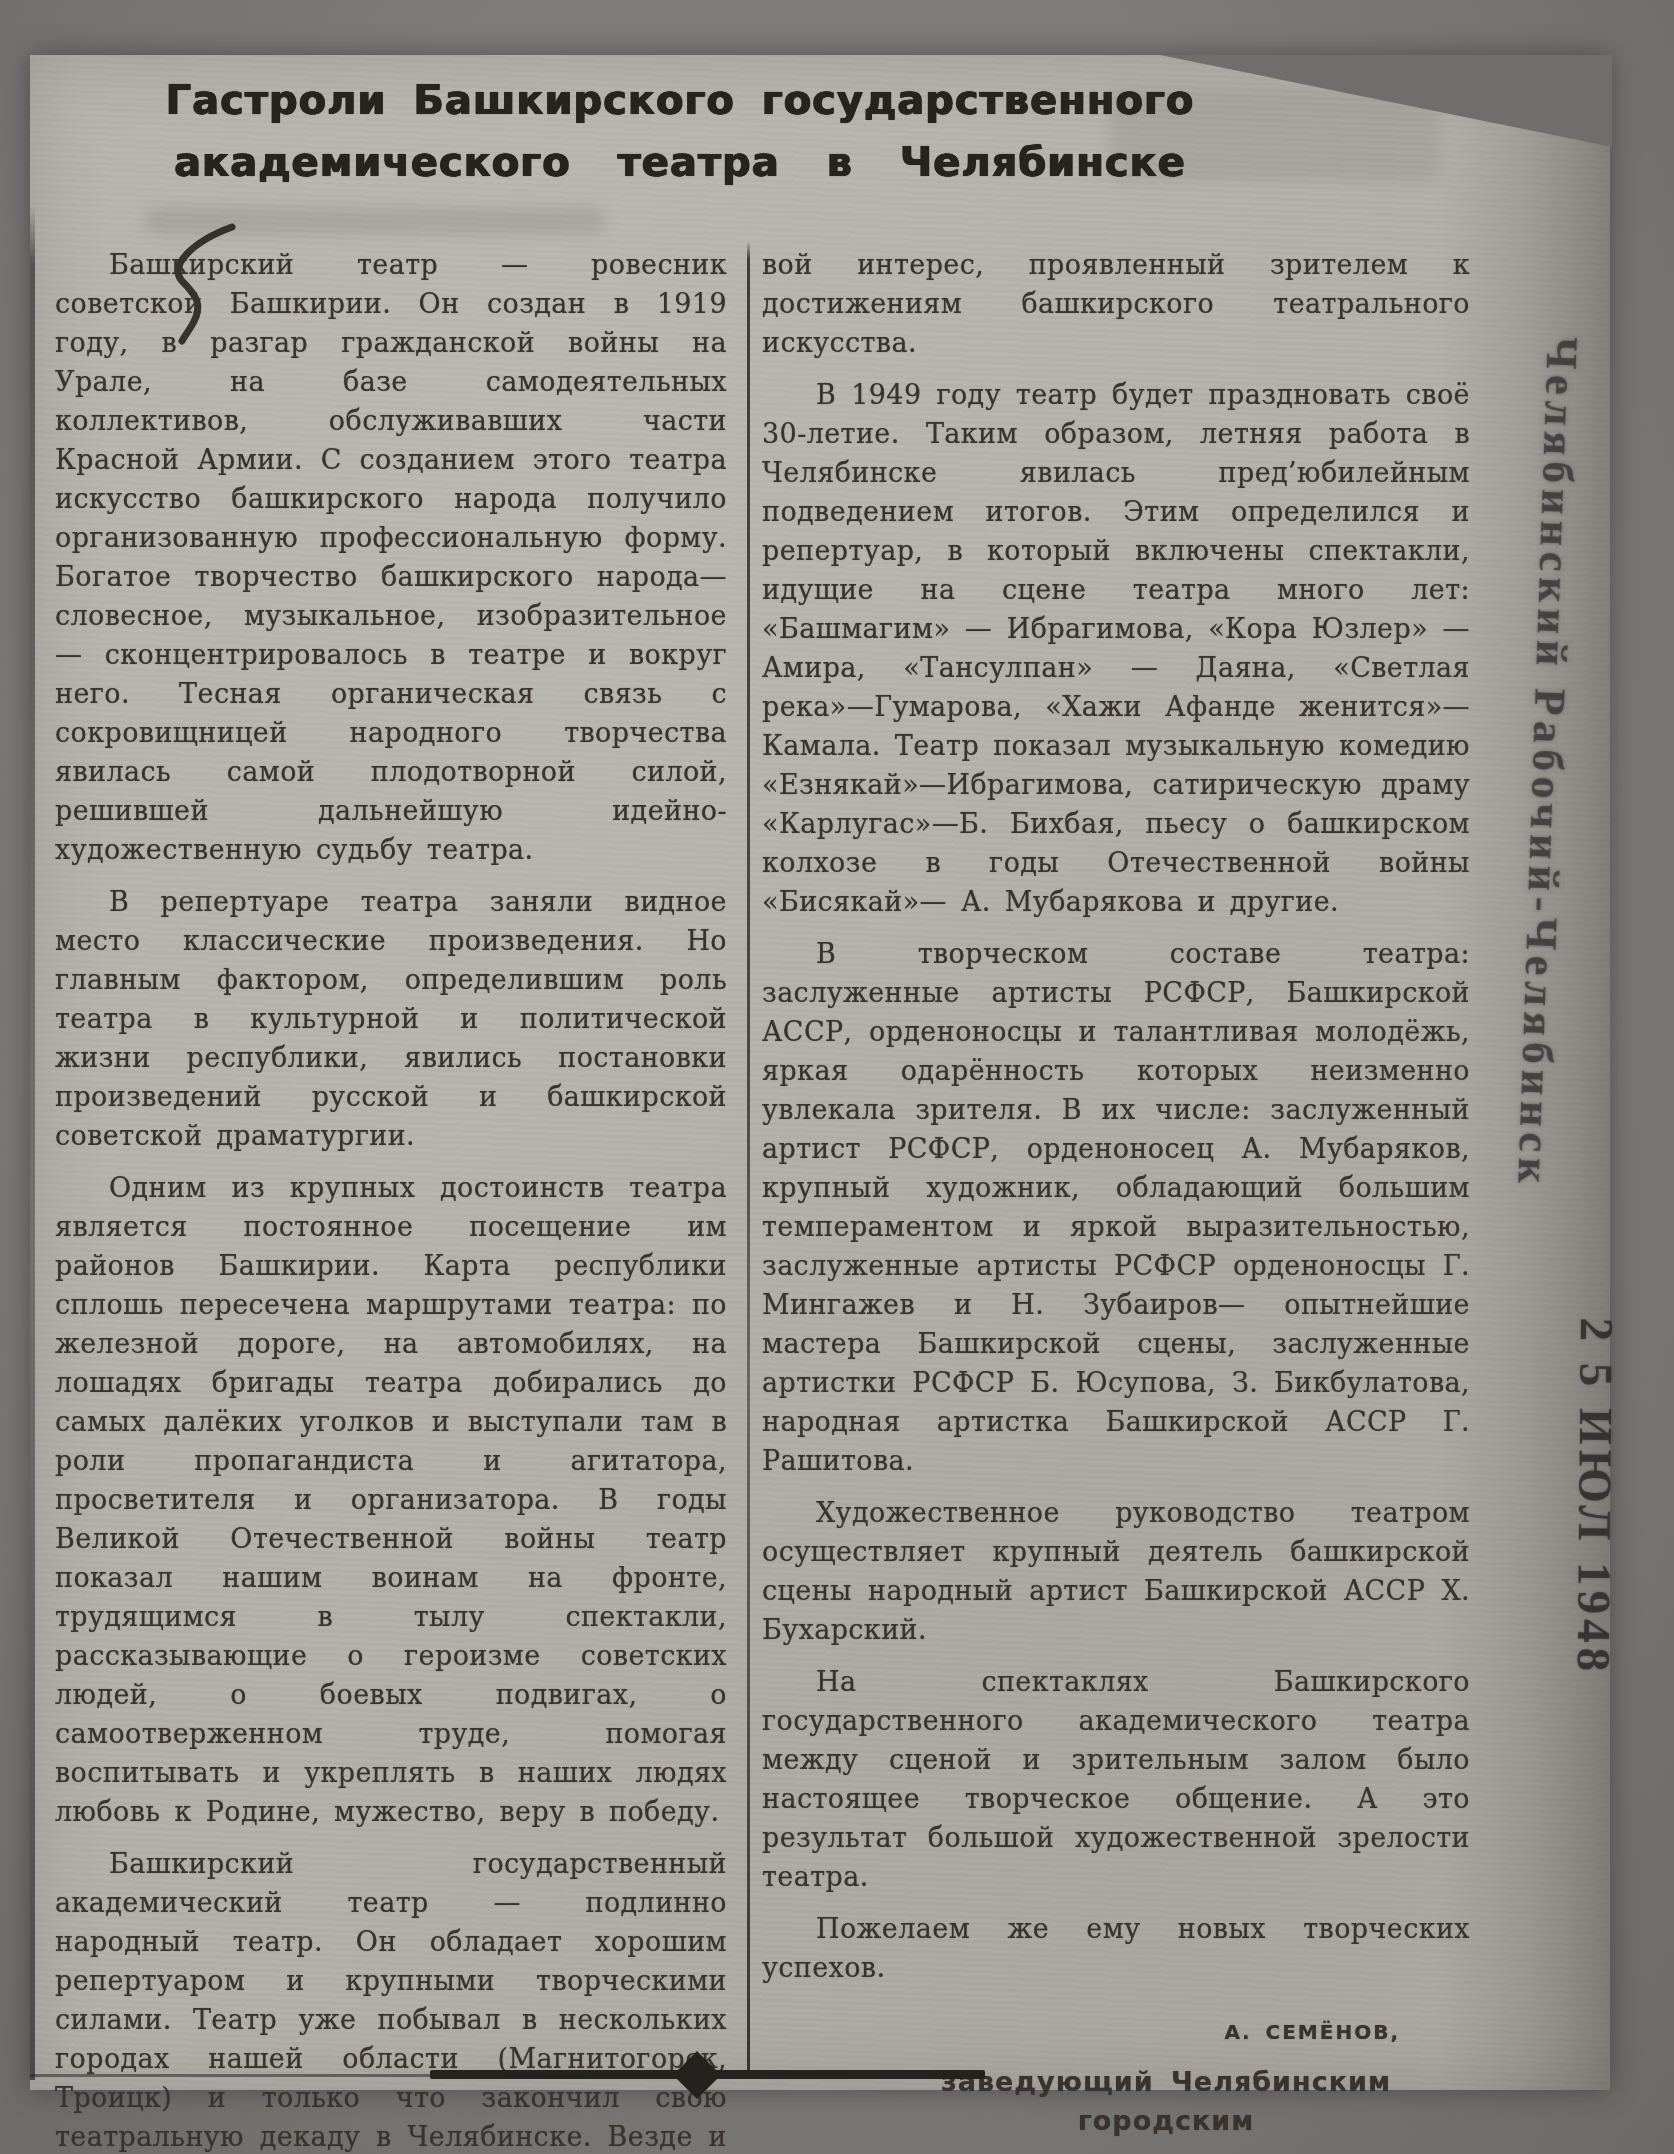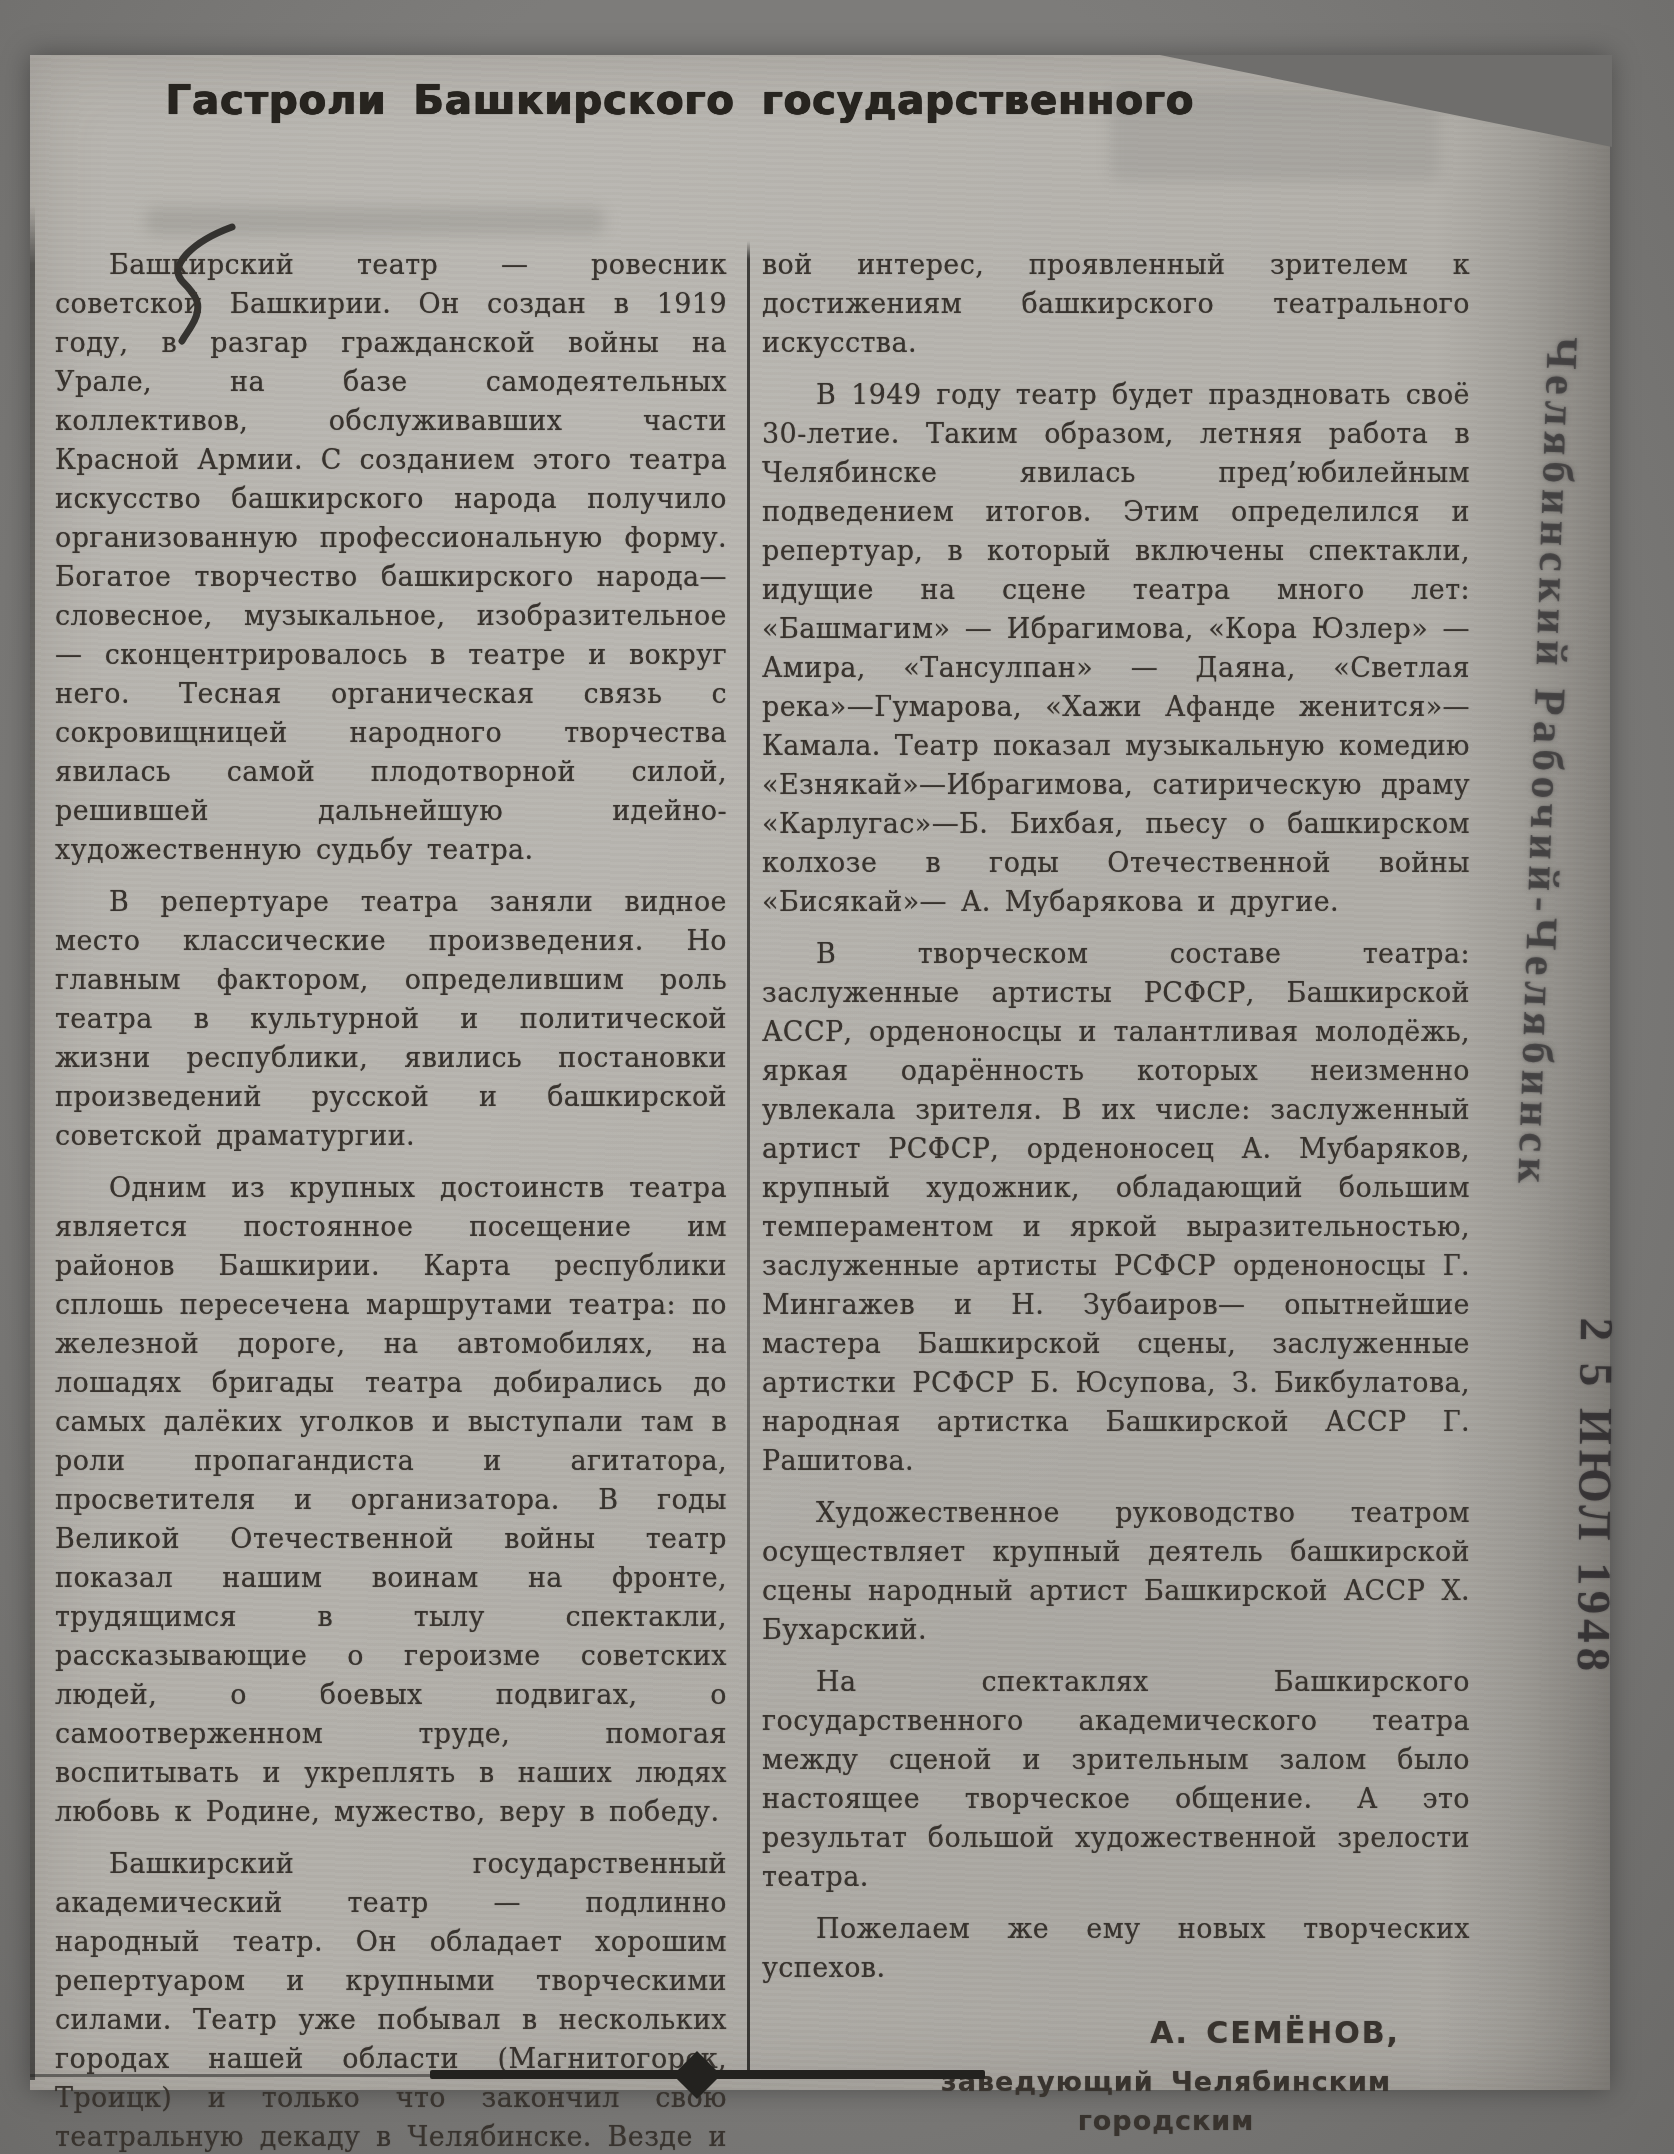--- a/index.html
+++ b/index.html
@@ -70,21 +70,21 @@
     position: absolute; left: 717px; top: 186px; width: 3px; height: 1838px;
     background: linear-gradient(to bottom,
       rgba(32,31,29,0) 0, rgba(32,31,29,0.8) 18px,
       rgba(32,31,29,0.72) 45%, rgba(32,31,29,0.5) 62%,
       rgba(32,31,29,0.85) 100%);
   }
 
   
   .sig-author {
     font-family: "DejaVu Sans", sans-serif; font-weight: 700;
-    font-size: 30px; letter-spacing: 2px;
+    font-size: 20px; letter-spacing: 2px;
     text-align: right; padding-right: 70px;
     margin: 26px 0 10px 0 !important; text-indent: 0 !important;
   }
   .sig-role {
     font-family: "DejaVu Sans", sans-serif; font-weight: 700;
     font-size: 27px; letter-spacing: 1px; word-spacing: 7px;
     margin: 0 0 6px 100px !important; text-indent: 0 !important;
     text-align: center;
   }
 
@@ -123,20 +123,21 @@
 
 <div class="page">
 
   <div class="clipping">
 
     <div class="smudge smudge-1"></div>
     <div class="smudge smudge-2"></div>
 
     <h1 class="title">
       <span class="line line1">Гастроли Башкирского государственного</span>
+      <span class="line line2">академического театра в Челябинске</span>
     </h1>
 
     <svg class="pen-mark" width="112" height="124" viewBox="0 0 112 124">
       <path d="M 74 6 C 36 20 10 44 24 60 C 38 74 46 84 34 104 C 30 111 26 116 24 120" fill="none" stroke="#181715" stroke-width="7" stroke-linecap="round" opacity="0.82"></path>
     </svg>
 
     <div class="col col1">
       <p>Башкирский театр — ровесник советской Башкирии. Он создан в 1919 году, в разгар гражданской войны на Урале, на базе самодеятельных коллективов, обслуживавших части Красной Армии. С созданием этого театра искусство башкирского народа получило организованную профессиональную форму. Богатое творчество башкирского народа—словесное, музыкальное, изобразительное — сконцентрировалось в театре и вокруг него. Тесная органическая связь с сокровищницей народного творчества явилась самой плодотворной силой, решившей дальнейшую идейно-художественную судьбу театра.</p>
       <p>В репертуаре театра заняли видное место классические произведения. Но главным фактором, определившим роль театра в культурной и политической жизни республики, явились постановки произведений русской и башкирской советской драматургии.</p>
       <p>Одним из крупных достоинств театра является постоянное посещение им районов Башкирии. Карта республики сплошь пересечена маршрутами театра: по железной дороге, на автомобилях, на лошадях бригады театра добирались до самых далёких уголков и выступали там в роли пропагандиста и агитатора, просветителя и организатора. В годы Великой Отечественной войны театр показал нашим воинам на фронте, трудящимся в тылу спектакли, рассказывающие о героизме советских людей, о боевых подвигах, о самоотверженном труде, помогая воспитывать и укреплять в наших людях любовь к Родине, мужество, веру в победу.</p>

